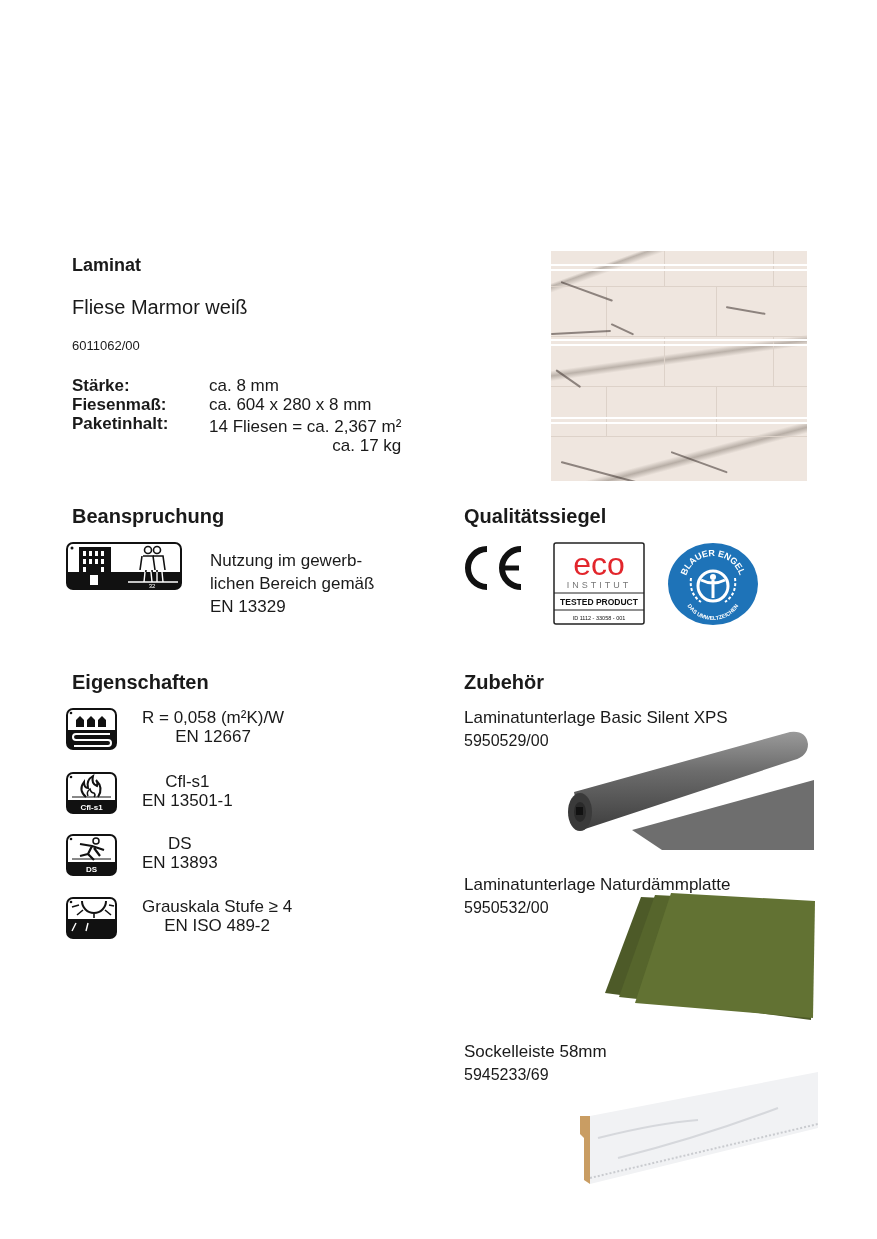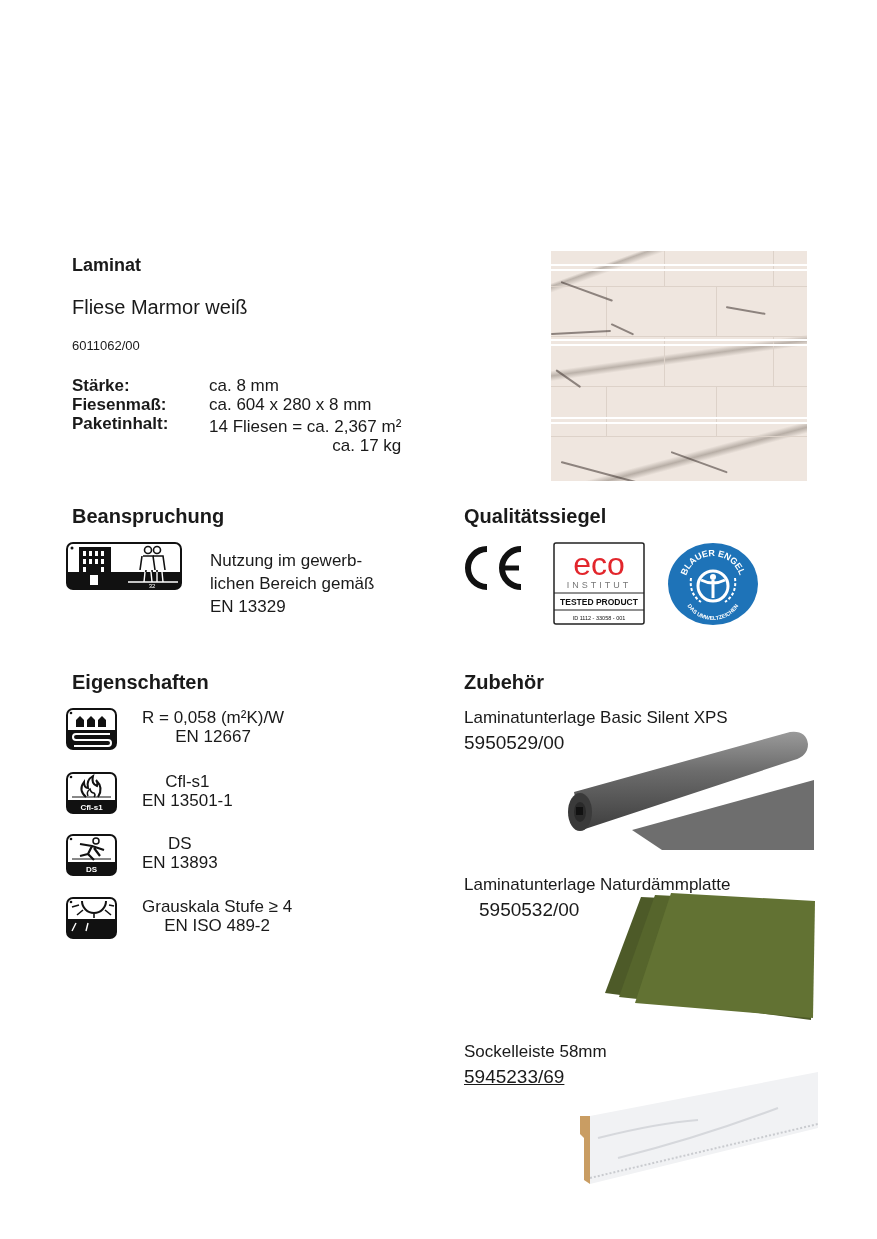--- a/index.html
+++ b/index.html
@@ -42,24 +42,24 @@
     .ce { left: 459px; top: 543px; width: 68px; height: 50px; }
     .eco { left: 553px; top: 542px; width: 92px; height: 83px; }
     .engel { left: 667px; top: 542px; width: 92px; height: 84px; }
 
     .prop { left: 66px; width: 300px; }
     .prop-icon { position: absolute; left: 0; top: 0; width: 51px; height: 42px; }
     .prop-text { position: absolute; left: 76px; top: 0; font-size: 17px; line-height: 19px; text-align: center; }
     .p1 { top: 708px; } .p2 { top: 772px; } .p3 { top: 834px; } .p4 { top: 897px; }
 
     .acc-name { font-size: 17px; }
-    .acc-nr { font-size: 19px; }
+    .acc-nr { font-size: 16px; }
     .a1n { left: 464px; top: 708px; } .a1r { left: 464px; top: 732px; }
-    .a2n { left: 464px; top: 875px; } .a2r { left: 464px; top: 899px; margin-left: 15px; }
-    .a3n { left: 464px; top: 1042px; } .a3r { left: 464px; top: 1066px; text-decoration: underline; }
+    .a2n { left: 464px; top: 875px; } .a2r { left: 464px; top: 899px; }
+    .a3n { left: 464px; top: 1042px; } .a3r { left: 464px; top: 1066px; }
 
     .roll { left: 562px; top: 730px; width: 252px; height: 120px; }
     .plates { left: 605px; top: 893px; width: 210px; height: 127px; }
     .skirting { left: 578px; top: 1068px; width: 242px; height: 118px; }
   </style>
 </head>
 <body>
 
 <div class="abs title">Laminat</div>
 <div class="abs subtitle">Fliese Marmor weiß</div>

